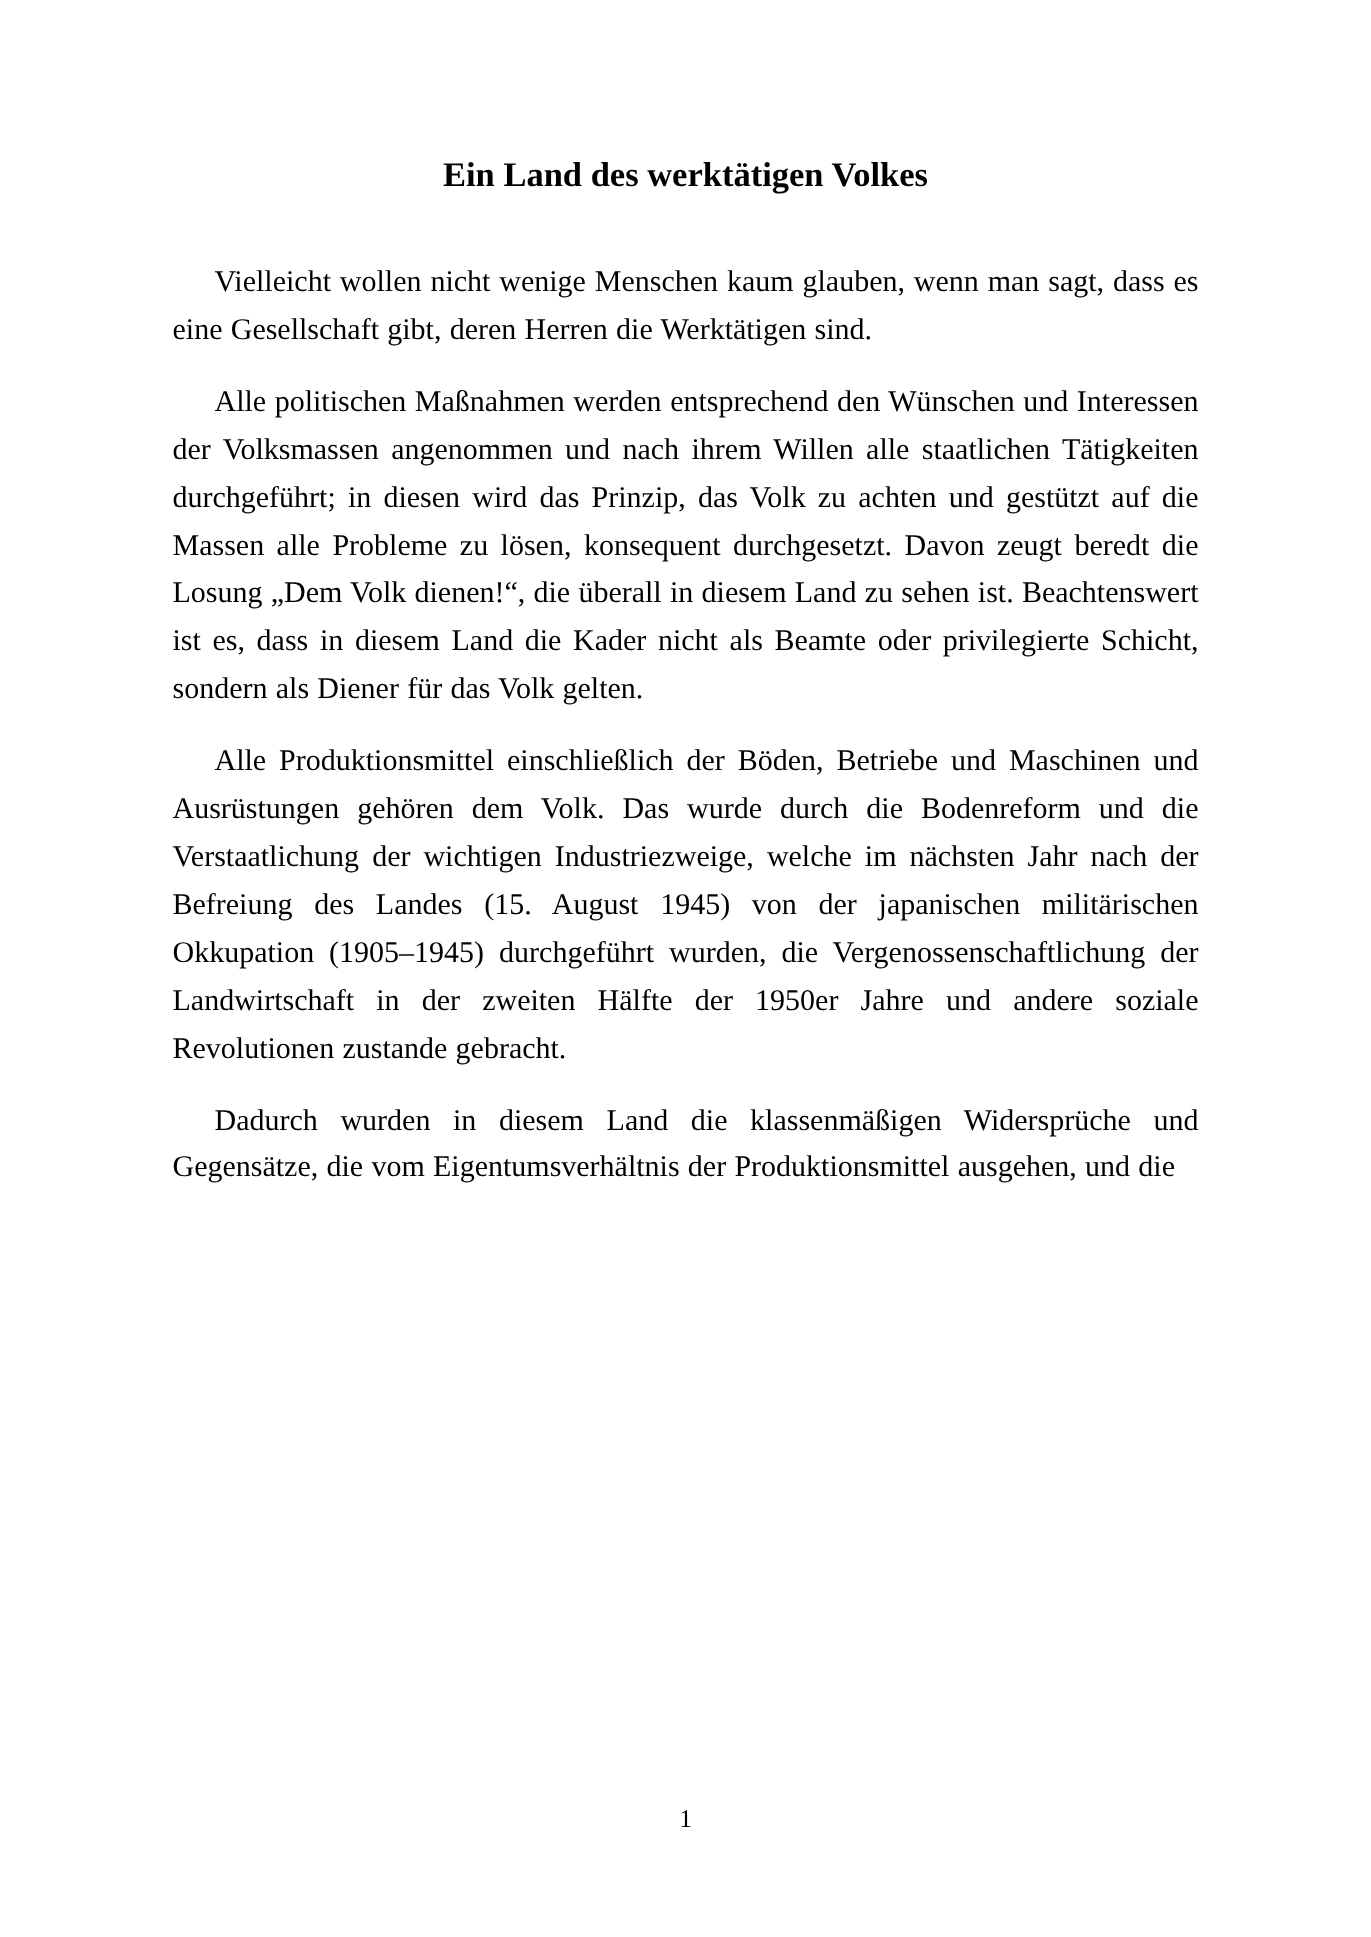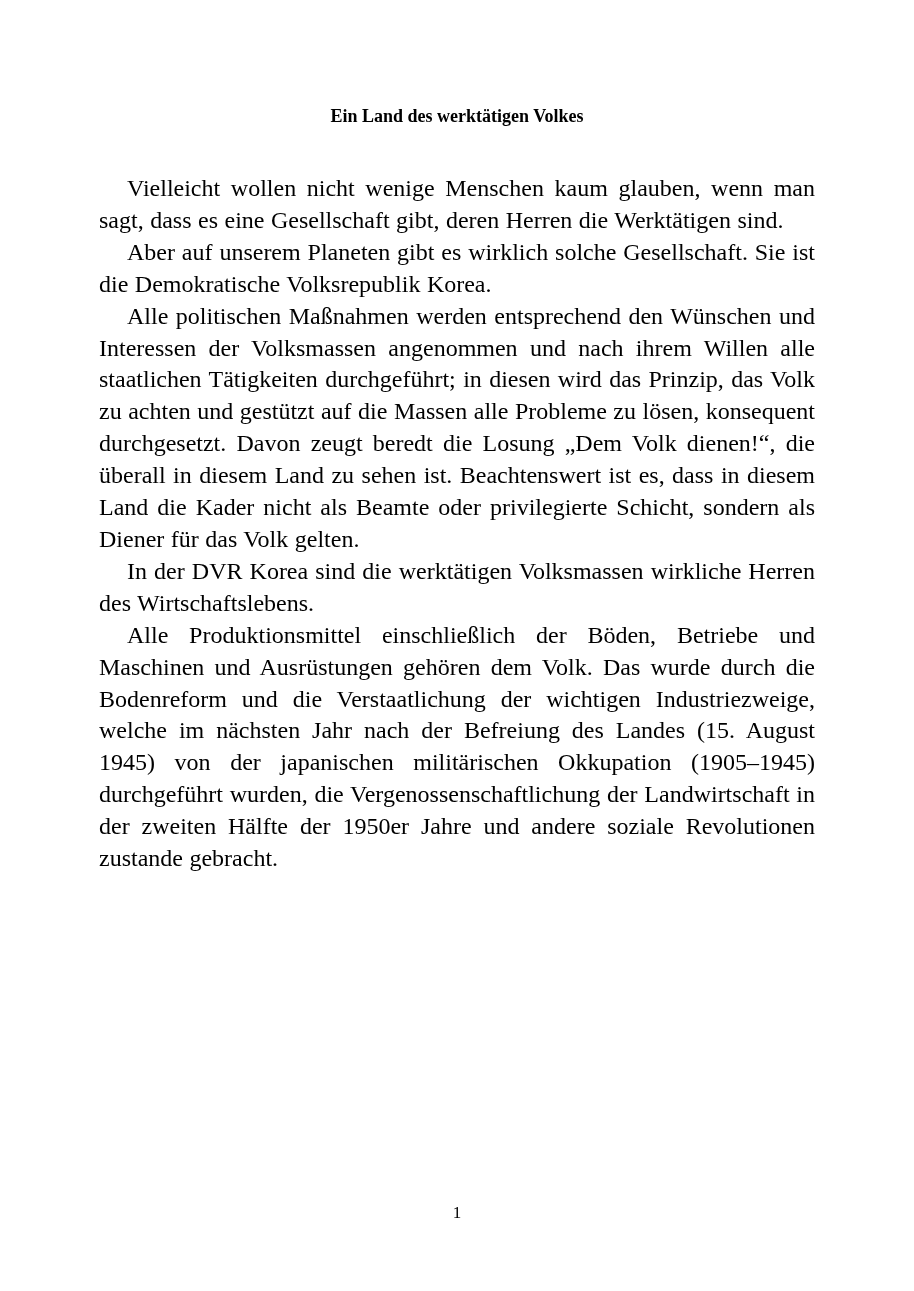--- a/index.html
+++ b/index.html
@@ -16,29 +16,29 @@
     font-family: "Liberation Serif", serif;
     overflow: hidden;
   }
   .content {
     position: absolute;
     left: 99px;
     top: 102px;
     width: 716px;
   }
   .doc-title {
-    font-size: 18px;
+    font-size: 23px;
     font-weight: bold;
     text-align: center;
     line-height: 29px;
     margin: 0 0 42px 0;
   }
   .body-text p {
-    margin: 0;
-    font-size: 24px;
+    margin: 16px;
+    font-size: 20px;
     line-height: 31.9px;
     text-align: justify;
     text-indent: 28px;
     word-spacing: 0.5px;
   }
   .page-number {
     position: absolute;
     left: 0;
     right: 0;
     top: 1203px;
@@ -48,20 +48,19 @@
   }
 </style>
 </head>
 <body>
 
 <div class="page">
   <div class="content">
     <h1 class="doc-title">Ein Land des werktätigen Volkes</h1>
     <div class="body-text">
       <p>Vielleicht wollen nicht wenige Menschen kaum glauben, wenn man sagt, dass es eine Gesellschaft gibt, deren Herren die Werktätigen sind.</p>
-      <p>Aber auf unserem Planeten gibt es wirklich solche Gesellschaft. Sie ist die Demokratische Volksrepublik Korea.</p>
       <p>Alle politischen Maßnahmen werden entsprechend den Wünschen und Interessen der Volksmassen angenommen und nach ihrem Willen alle staatlichen Tätigkeiten durchgeführt; in diesen wird das Prinzip, das Volk zu achten und gestützt auf die Massen alle Probleme zu lösen, konsequent durchgesetzt. Davon zeugt beredt die Losung „Dem Volk dienen!“, die überall in diesem Land zu sehen ist. Beachtenswert ist es, dass in diesem Land die Kader nicht als Beamte oder privilegierte Schicht, sondern als Diener für das Volk gelten.</p>
-      <p>In der DVR Korea sind die werktätigen Volksmassen wirkliche Herren des Wirtschaftslebens.</p>
       <p>Alle Produktionsmittel einschließlich der Böden, Betriebe und Maschinen und Ausrüstungen gehören dem Volk. Das wurde durch die Bodenreform und die Verstaatlichung der wichtigen Industriezweige, welche im nächsten Jahr nach der Befreiung des Landes (15. August 1945) von der japanischen militärischen Okkupation (1905–1945) durchgeführt wurden, die Vergenossenschaftlichung der Landwirtschaft in der zweiten Hälfte der 1950er Jahre und andere soziale Revolutionen zustande gebracht.</p>
+      <p>Dadurch wurden in diesem Land die klassenmäßigen Widersprüche und Gegensätze, die vom Eigentumsverhältnis der Produktionsmittel ausgehen, und die</p>
     </div>
   </div>
   <div class="page-number">1</div>
 </div>
 
 </body></html>

